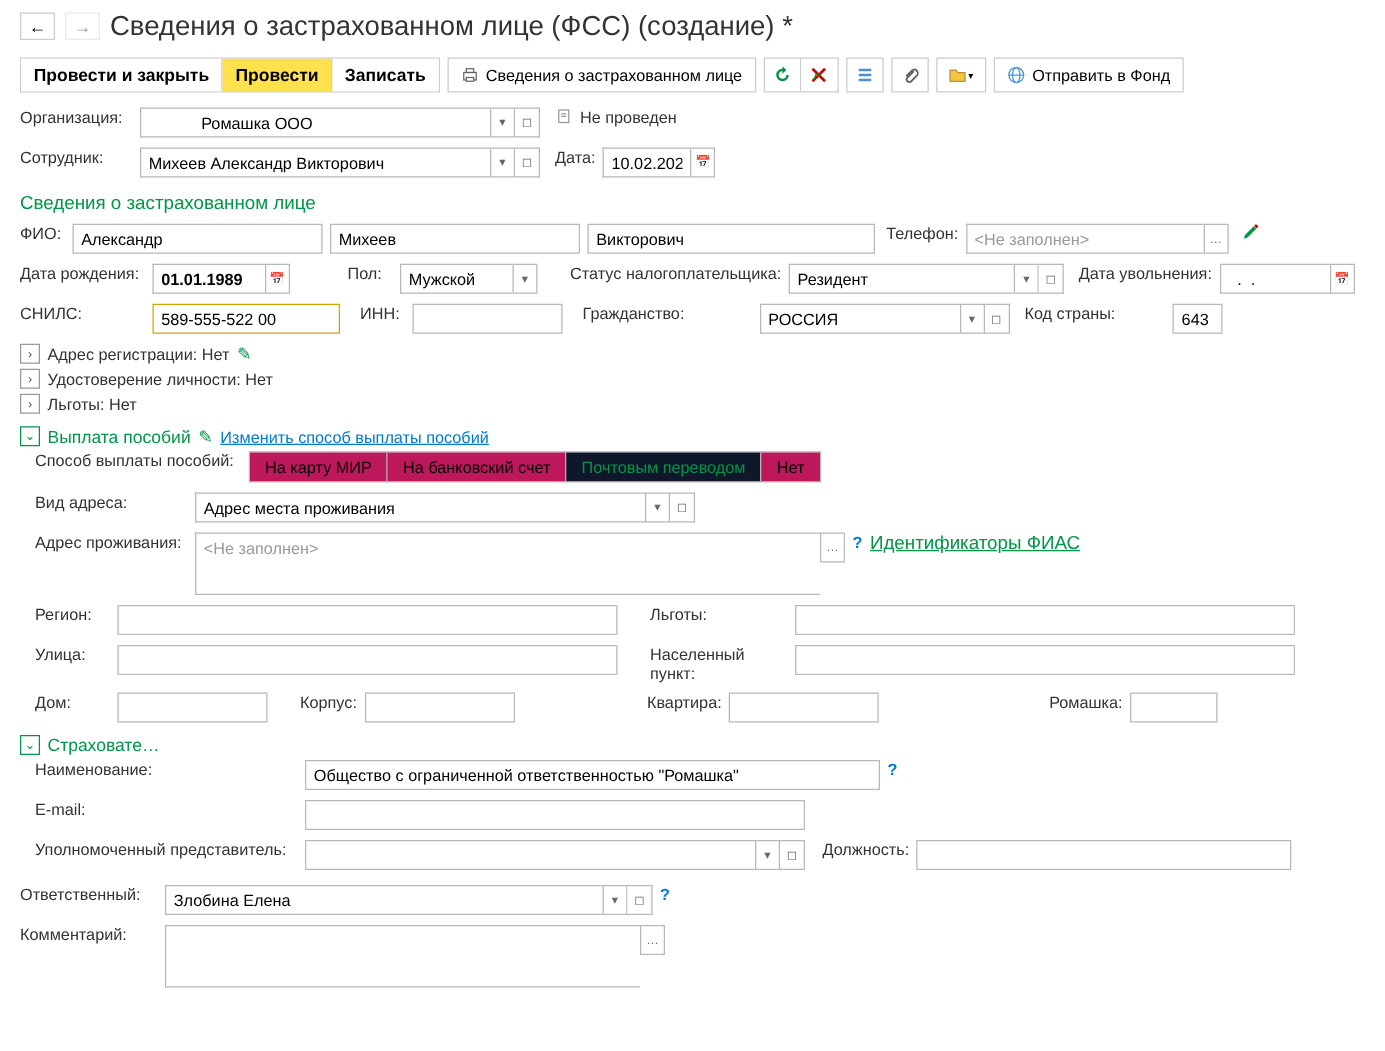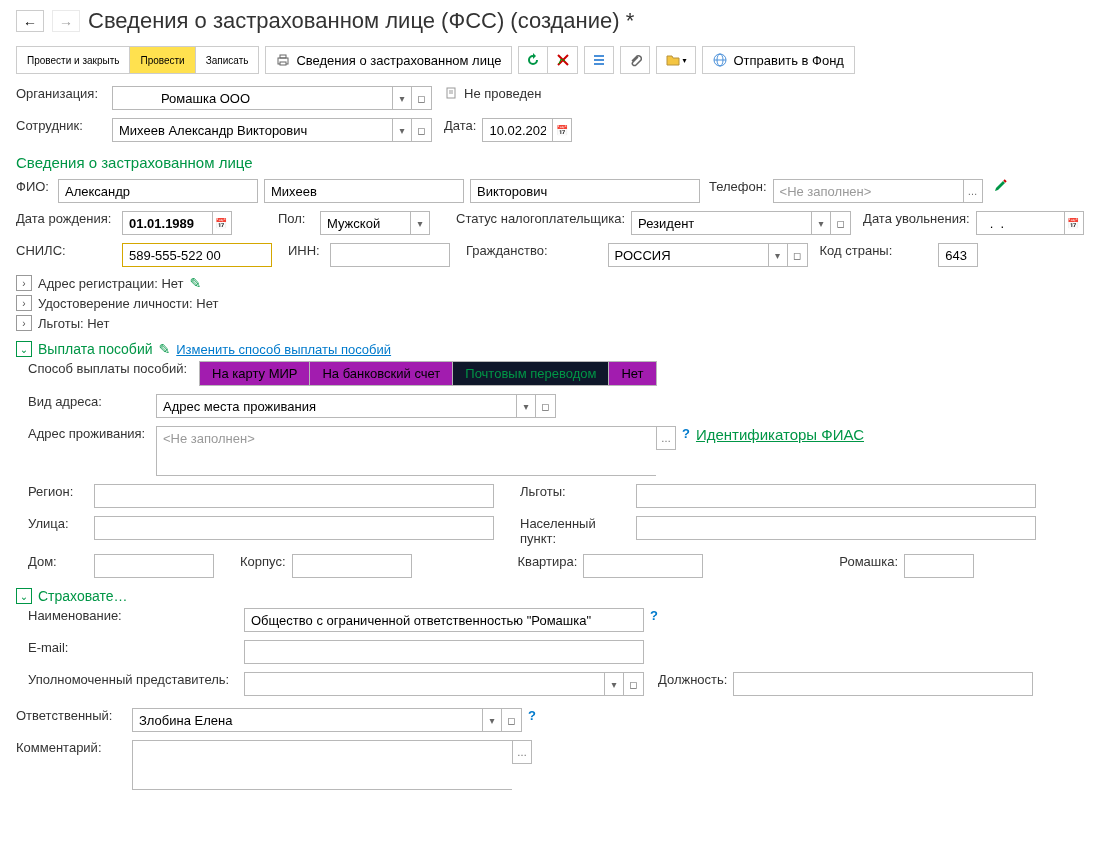--- a/index.html
+++ b/index.html
@@ -2,41 +2,41 @@
 <html><head>
 <meta charset="utf-8">
 <style>
 * { box-sizing: border-box; margin: 0; padding: 0; }
 body { font-family: Arial, sans-serif; font-size: 13px; color: #333; background: #fff; padding: 8px 16px; }
 .header-row { display: flex; align-items: center; gap: 8px; margin-bottom: 12px; }
 .nav-btn { width: 28px; height: 22px; border: 1px solid #ccc; background: #fff; display: flex; align-items: center; justify-content: center; font-size: 14px; cursor: pointer; }
 .page-title { font-size: 22px; color: #333; }
 .toolbar { display: flex; align-items: center; gap: 6px; margin-bottom: 12px; flex-wrap: wrap; }
 .toolbar-group { display: flex; align-items: center; border: 1px solid #ccc; }
-.tb-btn { padding: 4px 10px; background: #fff; border: none; border-right: 1px solid #ccc; cursor: pointer; font-size: 10px; display: flex; align-items: center; gap: 4px; height: 26px; }
+.tb-btn { padding: 4px 10px; background: #fff; border: none; border-right: 1px solid #ccc; cursor: pointer; font-size: 14px; display: flex; align-items: center; gap: 4px; height: 26px; font-weight: bold; }
 .tb-btn:last-child { border-right: none; }
 .tb-btn.highlighted { background: #ffe14f; }
 .tb-btn-standalone { padding: 4px 10px; background: #fff; border: 1px solid #ccc; cursor: pointer; font-size: 13px; display: flex; align-items: center; gap: 6px; height: 28px; }
 .icon-btn { width: 30px; height: 28px; border: 1px solid #ccc; background: #fff; display: flex; align-items: center; justify-content: center; cursor: pointer; }
 .form-row { display: flex; gap: 6px; margin-bottom: 8px; flex-wrap: wrap; }
 .label { color: #333; }
 .input { border: 1px solid #b8b8b8; padding: 2px 6px; height: 24px; font-size: 13px; background: #fff; }
 .input-wrap { display: flex; align-items: stretch; }
 .input-wrap .input { border-right: none; }
 .input-btn { width: 20px; height: 24px; border: 1px solid #b8b8b8; background: #fff; display: flex; align-items: center; justify-content: center; cursor: pointer; font-size: 10px; color: #666; }
 .input-btn + .input-btn { border-left: none; }
 .section-title { color: #009646; font-size: 15px; margin: 12px 0 8px 0; display: flex; align-items: center; gap: 6px; }
 .collapse-icon { width: 16px; height: 16px; border: 1px solid #999; display: inline-flex; align-items: center; justify-content: center; font-size: 10px; cursor: pointer; color: #555; }
 .expand-row { display: flex; align-items: center; gap: 6px; margin: 4px 0; padding-left: 0; }
 .expand-text { color: #333; }
 .pencil-icon { color: #009646; cursor: pointer; font-size: 14px; }
 .link { color: #007acc; text-decoration: underline; cursor: pointer; }
 .link-green { color: #009646; text-decoration: underline; cursor: pointer; }
 .tab-group { display: flex; border: 1px solid #b8b8b8; }
-.tab-btn { padding: 4px 12px; background: #a21caf; border: none; border-right: 1px solid #b8b8b8; cursor: pointer; font-size: 13px; }
+.tab-btn { padding: 4px 12px; background: #be185d; border: none; border-right: 1px solid #b8b8b8; cursor: pointer; font-size: 13px; }
 .tab-btn:last-child { border-right: none; }
 .tab-btn.active { background: #0f172a; color: #009646; }
 .indent { padding-left: 12px; }
 .help-icon { color: #007acc; cursor: pointer; font-weight: bold; }
 .highlighted-input { border: 1px solid #d4a700 !important; background: #fff; }
 .textarea { border: 1px solid #b8b8b8; padding: 4px 6px; font-size: 13px; resize: none; font-family: inherit; }
 .placeholder-text { color: #999; }
 svg { display: block; }
 </style>
 </head>
@@ -275,21 +275,21 @@
 </div>
 
 <div class="expand-row" style="margin-top:10px">
   <span class="collapse-icon" style="color:#009646;border-color:#009646">⌄</span>
   <span style="color:#009646;font-size:14px">Страховате…</span>
 </div>
 
 <div class="indent">
   <div class="form-row">
     <span class="label" style="width:210px">Наименование:</span>
-    <input class="input" style="width: 400px;" value="Общество с ограниченной ответственностью &quot;Ромашка&quot;">
+    <input class="input" style="width: 460px;" value="Общество с ограниченной ответственностью &quot;Ромашка&quot;">
     <span class="help-icon">?</span>
   </div>
 
   <div class="form-row">
     <span class="label" style="width:210px">E-mail:</span>
     <input class="input" style="width: 400px;">
   </div>
 
   <div class="form-row">
     <span class="label" style="width:210px">Уполномоченный представитель:</span>

